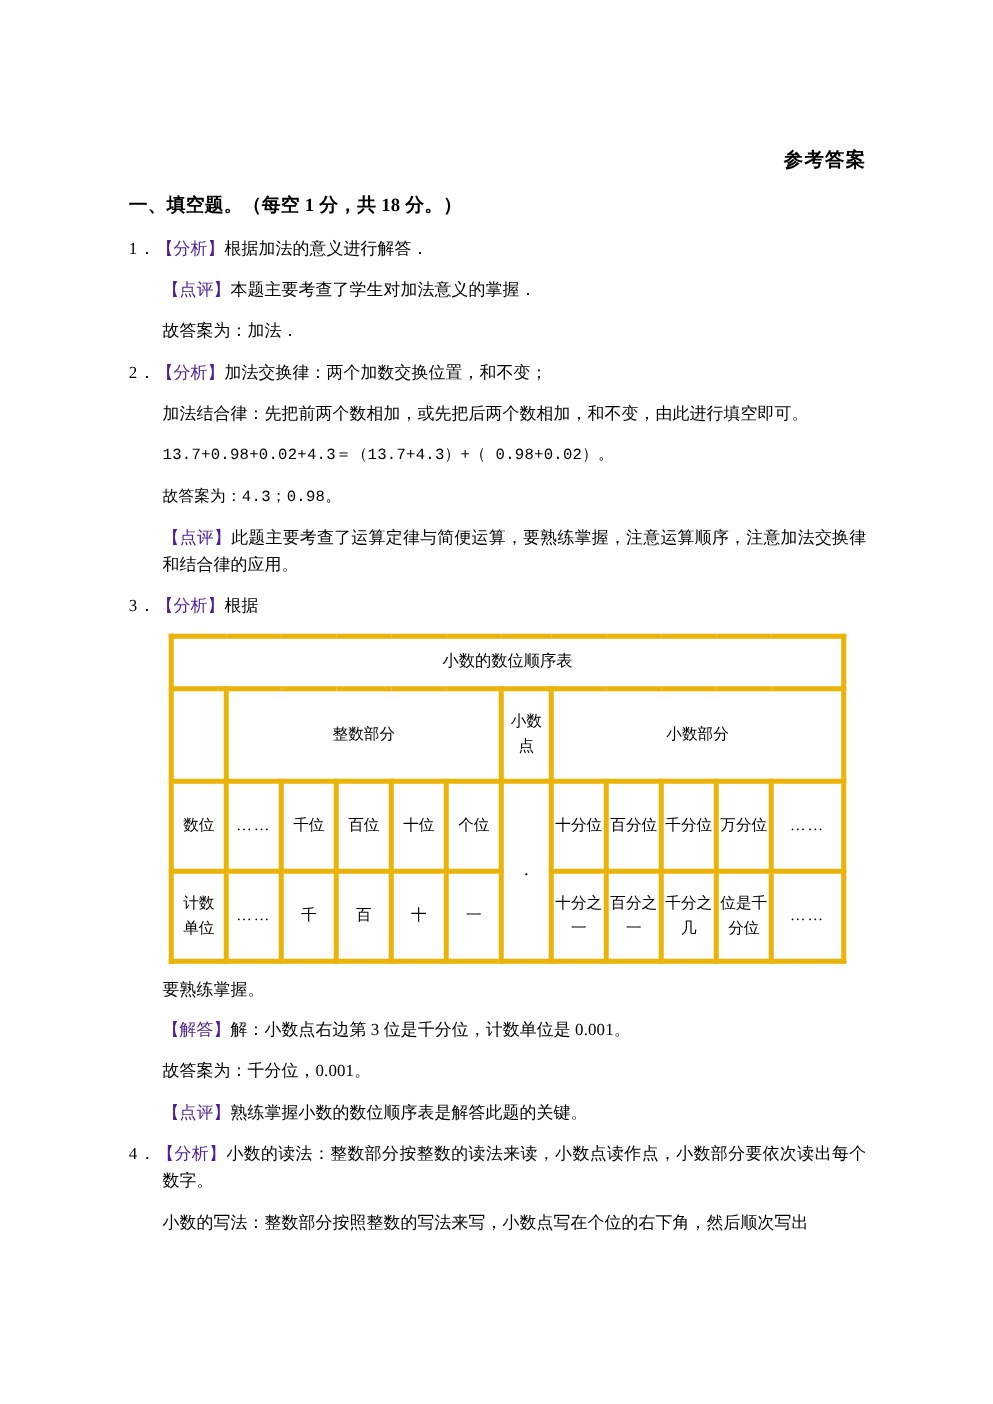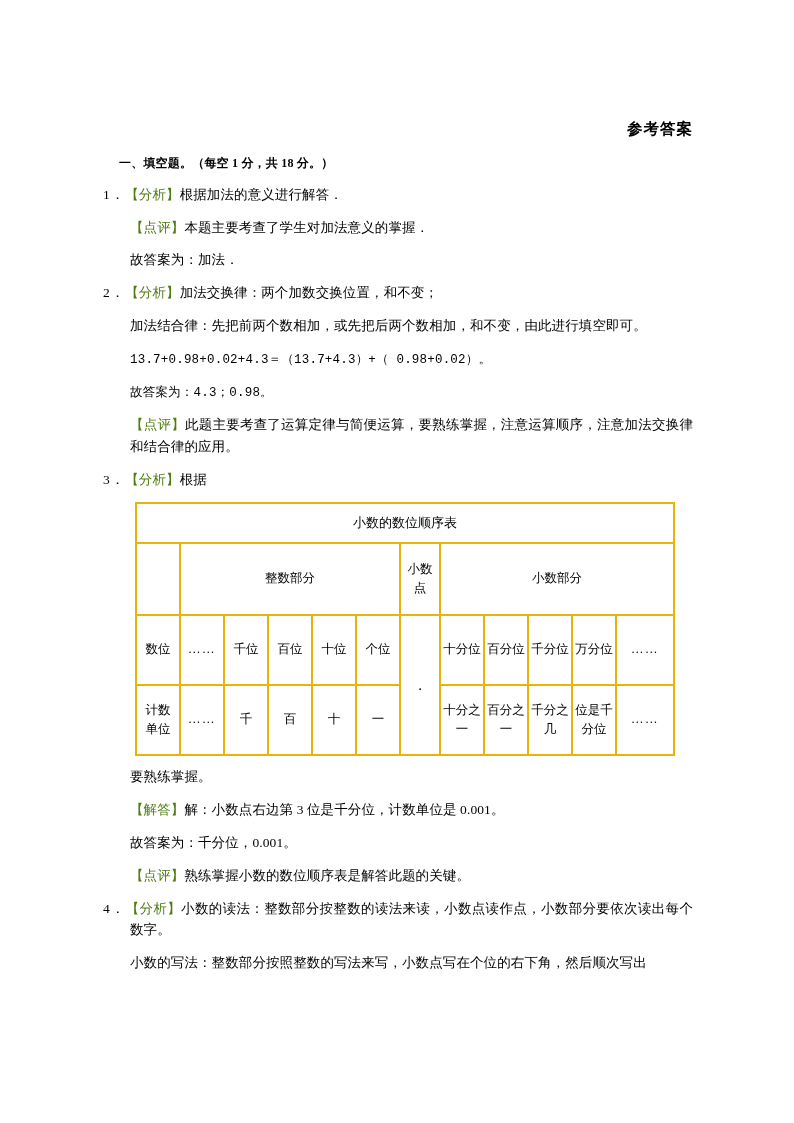--- a/index.html
+++ b/index.html
@@ -31,23 +31,23 @@
   
   .doc-title {
     text-align: right;
     font-size: 15.5px;
     font-weight: bold;
     letter-spacing: 1px;
     margin: 0 0 14px 0;
     line-height: 1.4;
   }
   .section-heading {
-    font-size: 12px;
+    font-size: 15px;
     font-weight: bold;
-    margin: 0 0 12px 16px;
+    margin: 0 0 12px 0;
     line-height: 1.5;
     letter-spacing: 0.2px;
   }
 
   
   .q-block {
     margin: 0 0 0 0;
   }
   p.line {
     margin: 0 0 11px 0;
@@ -70,21 +70,21 @@
     padding-left: 27px;
     text-indent: -27px;
   }
 
   .qnum {
     font-family: "Liberation Serif", "DejaVu Serif", serif;
     font-size: 13.5px;
     letter-spacing: 1px;
   }
   .tag {
-    color: #4d7c0f;
+    color: #4c1d95;
     font-weight: normal;
   }
   .eqn {
     font-family: "Liberation Mono", "DejaVu Sans Mono", monospace;
     font-size: 12.5px;
     letter-spacing: 0.2px;
   }
 
   
   .table-wrap {
@@ -92,21 +92,21 @@
     padding-left: 32px;
   }
   table.place-value {
     border-collapse: collapse;
     table-layout: fixed;
     width: 538px;
     font-size: 12.5px;
     line-height: 1.55;
   }
   table.place-value td {
-    border: 2px solid #eab308;
+    border: 4px solid #eab308;
     text-align: center;
     vertical-align: middle;
     padding: 3px 1px;
     word-break: break-all;
   }
   td.t-title {
     height: 32px;
     font-size: 13px;
   }
   td.t-group {

